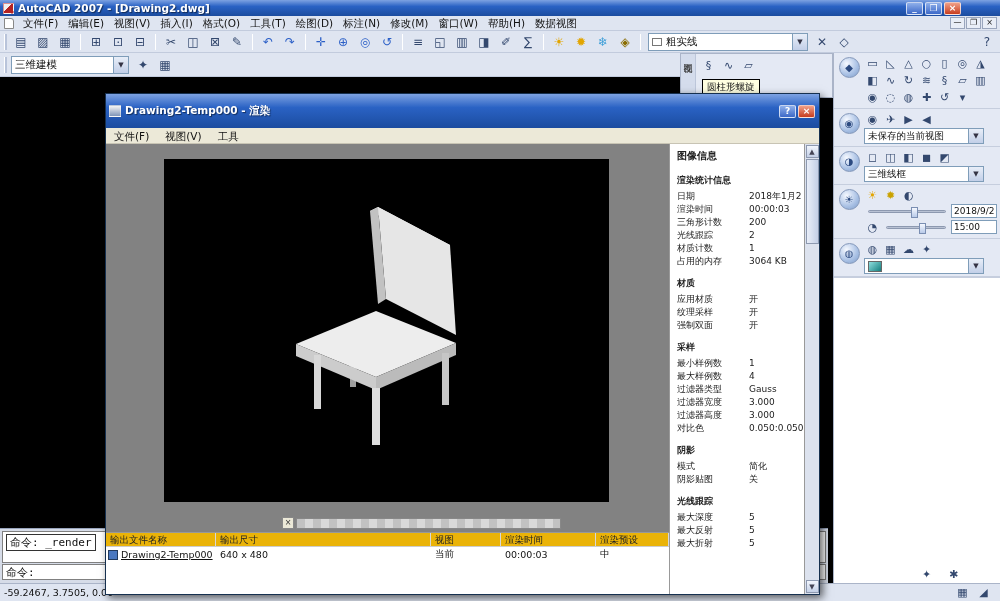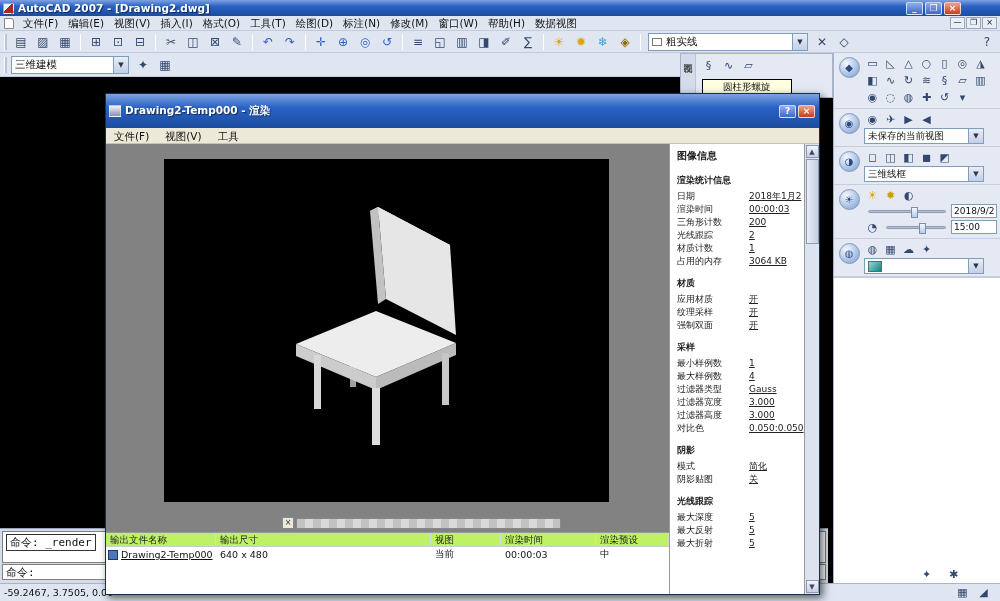--- a/index.html
+++ b/index.html
@@ -41,21 +41,21 @@
   .workspace-combo{width:118px;margin-right:4px;}
 
   
   #drawing-area{position:absolute;left:0;top:77px;width:833px;height:506px;background:#000;z-index:1;}
   #mini-panel{position:absolute;left:680px;top:53px;width:153px;height:45px;background:#e4e9f4;border:1px solid #aab4c8;
     display:flex;z-index:4;}
   .vlabel{width:15px;background:#d4dcec;border-right:1px solid #bcc6da;font-size:9px;color:#333;
     writing-mode:vertical-rl;text-orientation:upright;display:flex;justify-content:flex-start;padding-top:3px;line-height:15px;}
   .mini-icons{display:flex;align-items:flex-start;gap:3px;padding:3px 0 0 4px;}
   .tooltip{position:absolute;left:21px;top:25px;height:15px;line-height:13px;background:#ffffe1;border:1px solid #000;
-    font-size:9.5px;padding:0 20px;white-space:nowrap;z-index:5;}
+    font-size:9.5px;padding:0 4px;white-space:nowrap;z-index:5;}
 
   
   #dashboard{position:absolute;left:833px;top:53px;width:167px;height:530px;background:#e4e9f4;border-left:1px solid #aab4c8;
     display:flex;flex-direction:column;z-index:3;font-size:10px;}
   .dash-section{border-bottom:1px solid #c6cede;padding:2px 3px;display:flex;gap:3px;}
   .dash-left{width:24px;display:flex;justify-content:center;padding-top:2px;}
   .dash-big{width:21px;height:21px;border-radius:50%;border:1px solid #8498ba;color:#2c4a80;font-size:10px;
     background:radial-gradient(circle at 35% 30%,#f6f9ff,#a8c0e4 60%,#7e9cc8);display:flex;align-items:center;justify-content:center;}
   .dash-main{flex:1;min-width:0;}
   .dash-row{display:flex;align-items:center;gap:1px;margin-bottom:1px;}
@@ -88,36 +88,36 @@
   .rw-titlebar .winbtns{margin-right:1px;}
   .rw-menubar{height:16px;background:#ece9d8;border-bottom:1px solid #c8c4b4;display:flex;align-items:center;font-size:10.5px;}
   .rw-menu-item{padding:0 8px;line-height:16px;}
   .rw-body{position:relative;flex:1;background:#828282;overflow:hidden;}
   .rw-viewport{position:absolute;left:58px;top:15px;width:445px;height:343px;background:#000;}
   .rw-progress{position:absolute;left:176px;top:373px;display:flex;align-items:center;gap:2px;}
   .rw-close-prog{width:12px;height:12px;background:#ece9d8;border:1px solid #888;font-size:8px;line-height:10px;text-align:center;color:#333;}
   .rw-progressbar{width:265px;height:11px;border:1px solid #888;
     background:repeating-linear-gradient(90deg,#c2c2c2 0 8px,#d9d9d9 8px 16px);}
   .rw-history{position:absolute;left:0;top:388px;width:563px;bottom:0;background:#fff;border-top:1px solid #999;font-size:9.5px;}
-  .rw-hheader{display:flex;height:14px;background:#bef264;border-bottom:1px solid #ccc;color:#222;}
+  .rw-hheader{display:flex;height:14px;background:#eab308;border-bottom:1px solid #ccc;color:#222;}
   .hcell{border-right:1px solid #d8d8d8;padding-left:4px;line-height:14px;white-space:nowrap;overflow:hidden;}
   .hcell:nth-child(1){width:110px;}.hcell:nth-child(2){width:215px;}.hcell:nth-child(3){width:70px;}
   .hcell:nth-child(4){width:95px;}.hcell:nth-child(5){width:73px;}
   .rw-hrow{display:flex;height:15px;align-items:center;}
   .rcell{padding-left:4px;white-space:nowrap;overflow:hidden;}
   .c0{width:110px;display:flex;align-items:center;padding-left:2px;text-decoration:underline;}
   .c1{width:215px;}.c2{width:70px;}.c3{width:95px;}.c4{width:73px;}
   .file-icon{width:10px;height:10px;flex:0 0 10px;background:#4a78c0;border:1px solid #223a5c;margin-right:3px;}
   .rw-stats{position:absolute;left:563px;top:0;width:137px;bottom:0;background:#fff;border-left:1px solid #999;
     padding:5px 2px 0 7px;font-size:9px;color:#222;overflow:hidden;}
   .stats-title{font-weight:bold;font-size:10px;margin-bottom:11px;}
   .stat-title{font-weight:bold;margin-top:9px;margin-bottom:3px;}
   .stat-row{display:flex;height:13px;line-height:13px;white-space:nowrap;}
   .sl{width:72px;flex:0 0 72px;overflow:hidden;}
-  .sv{flex:1;overflow:hidden;text-decoration:underline;}
+  .sv{flex:1;overflow:hidden;}
   .rw-scroll{position:absolute;right:0;top:0;width:15px;bottom:0;background:#dce2ee;border-left:1px solid #999;
     display:flex;flex-direction:column;align-items:center;font-size:7px;color:#445;}
   .sarr{width:13px;height:13px;margin:1px 0;background:linear-gradient(#f2f6fd,#c3cfe6);border:1px solid #8d99b0;
     display:flex;align-items:center;justify-content:center;}
   .sthumb{width:13px;height:85px;background:linear-gradient(90deg,#e9eef8,#c3cfe6);border:1px solid #8d99b0;}
   .sarr.sdown{margin-top:auto;}
 </style>
 </head>
 <body>
 

